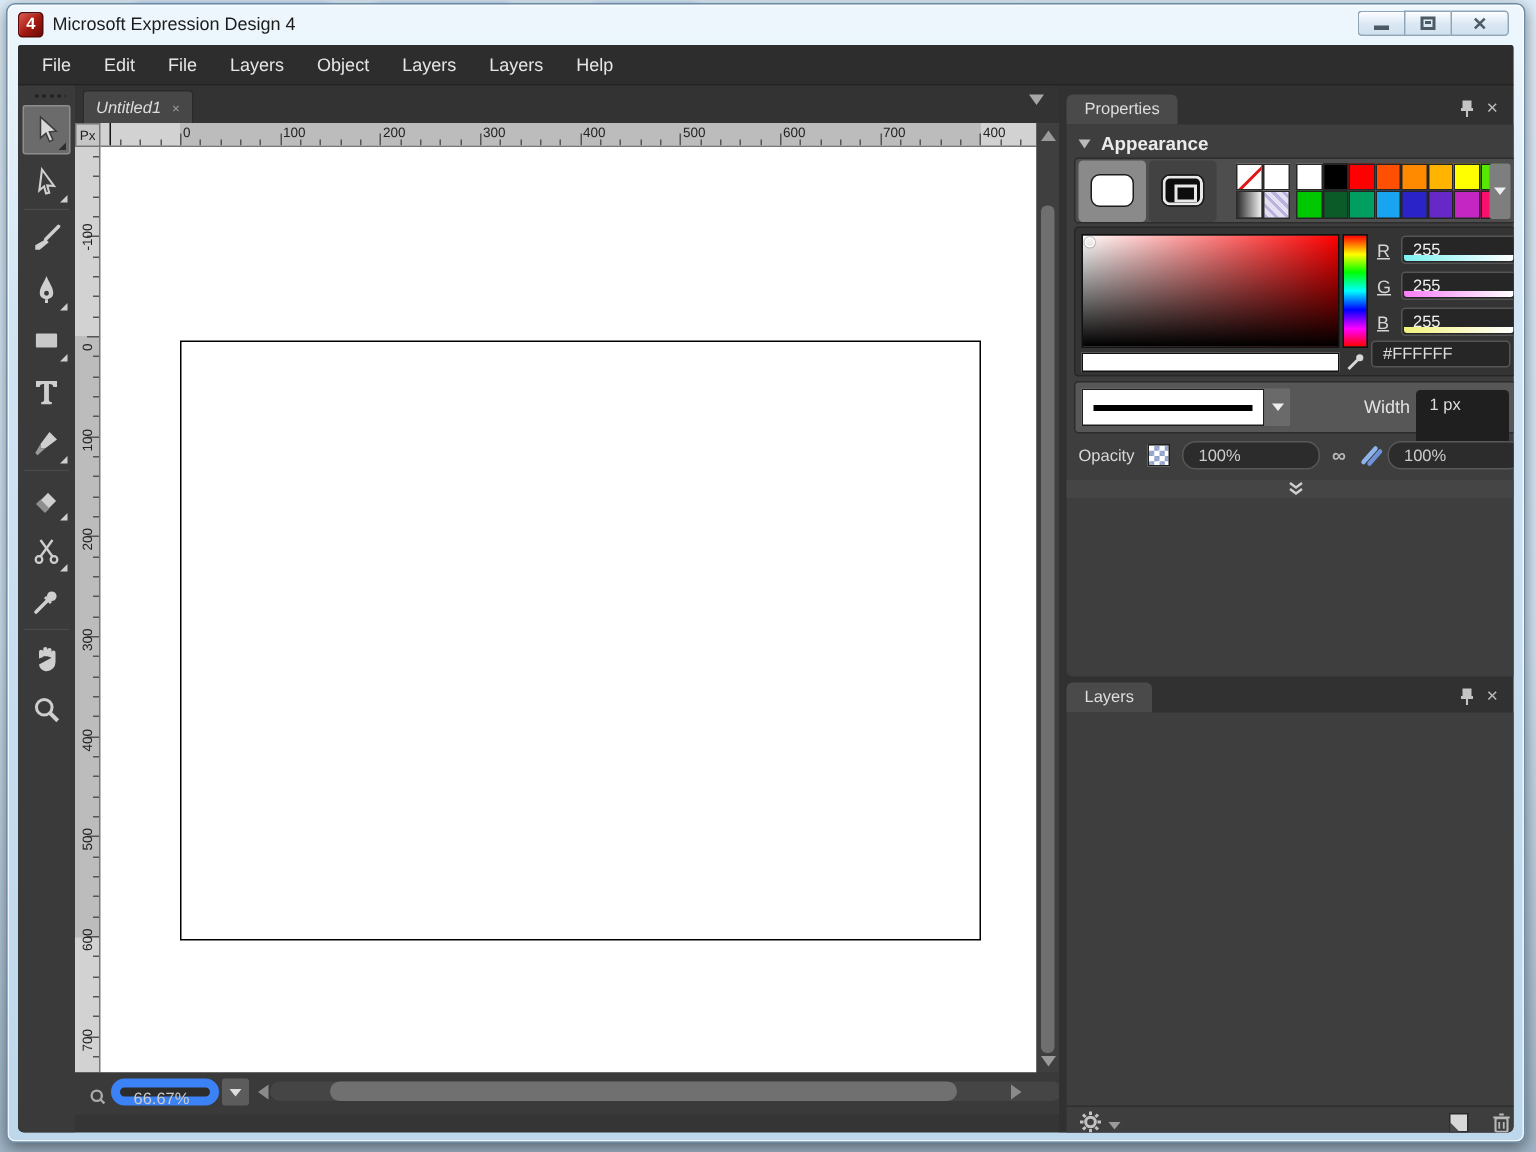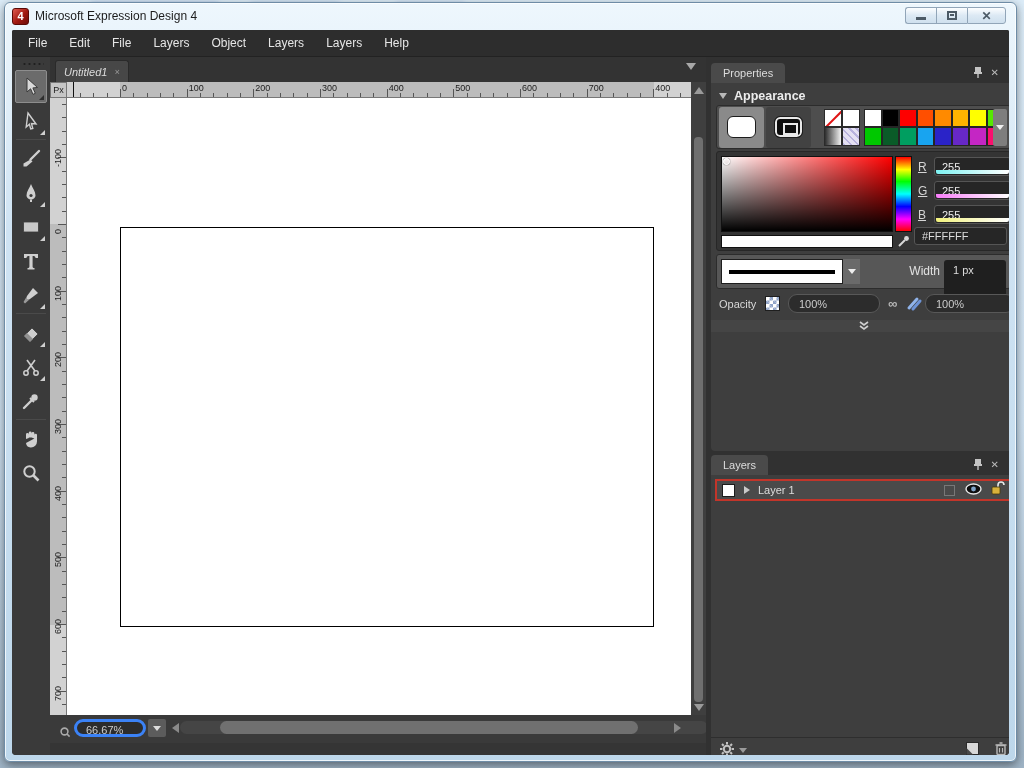--- a/index.html
+++ b/index.html
@@ -84,21 +84,21 @@
   .vsb .thumb { position:absolute; left:3px; top:55px; width:9px; height:565px; background:#6f6f6f; border-radius:4px; }
   .arr { position:absolute; width:0; height:0; }
   .arr.up    { border-left:5px solid transparent; border-right:5px solid transparent; border-bottom:7px solid #9a9a9a; }
   .arr.down  { border-left:5px solid transparent; border-right:5px solid transparent; border-top:7px solid #9a9a9a; }
   .arr.left  { border-top:5px solid transparent; border-bottom:5px solid transparent; border-right:7px solid #8a8a8a; }
   .arr.right { border-top:5px solid transparent; border-bottom:5px solid transparent; border-left:7px solid #8a8a8a; }
 
   .statusbar { position:absolute; left:38px; top:685px; width:656px; height:28px; background:#3a3a3a; }
   .zoom-dot { position:absolute; left:10px; top:9px; }
   .zoom-field { position:absolute; left:24px; top:4px; width:72px; height:18px; background:#2c2c2c;
-    border:3px solid #3b82f6; border-radius:9px; color:#ccc; font-size:11px; padding:2px 0 0 9px; }
+    border:6px solid #3b82f6; border-radius:9px; color:#ccc; font-size:11px; padding:2px 0 0 9px; }
   .zoom-drop { position:absolute; left:98px; top:4px; width:18px; height:18px; background:#5c5c5c;
     border-radius:2px; display:flex; align-items:center; justify-content:center; }
   .zoom-drop::after { content:""; width:0; height:0; border-left:4px solid transparent;
     border-right:4px solid transparent; border-top:5px solid #ddd; }
   .hsb-track { position:absolute; left:130px; top:6px; width:528px; height:13px; background:#454545; border-radius:7px; }
   .hsb-thumb { position:absolute; left:40px; top:0; width:418px; height:13px; background:#707070; border-radius:7px; }
 
   
   .rightbg { position:absolute; left:694px; top:27px; right:0; bottom:0; background:#313131; }
   .panel-tab { position:absolute; height:20px; padding:0 12px; background:#4a4a4a;
@@ -595,38 +595,20 @@
         <span>
             <svg width="10" height="12" viewBox="0 0 10 12">
               <rect x="2" y="1" width="6" height="5" fill="#c4c4c4"></rect>
               <rect x="1" y="6" width="8" height="2" fill="#c4c4c4"></rect>
               <rect x="4.3" y="8" width="1.4" height="4" fill="#c4c4c4"></rect>
             </svg>
           </span>
         <span class="panel-x">✕</span>
       </div>
       <div class="panel-body" style="left:5px;top:418px;width:305px;height:288px;">
-        <div class="layer-row">
-          <div class="layer-swatch"></div>
-          <div class="layer-tri"></div>
-          <span class="layer-name">Layer 1</span>
-          <div class="layer-check"></div>
-          <span style="margin-right:8px;">
-            <svg width="17" height="12" viewBox="0 0 17 12">
-                <ellipse cx="8.5" cy="6" rx="7.5" ry="5" fill="#0d0d0d" stroke="#e8e8e8" stroke-width="1.4"></ellipse>
-                <circle cx="8.5" cy="6" r="2.4" fill="#7fa3c8"></circle>
-              </svg>
-          </span>
-          <span style="margin-right:5px;">
-            <svg width="15" height="14" viewBox="0 0 15 14">
-                <path d="M8 6 V4 a3 3 0 0 1 6 0" fill="none" stroke="#e8e8e8" stroke-width="1.6"></path>
-                <rect x="2" y="6" width="8" height="7" rx="1" fill="#d9b13b" stroke="#4a3a08" stroke-width="0.8"></rect>
-              </svg>
-          </span>
-        </div>
         <div class="layers-foot">
           <span>
             <svg width="16" height="16" viewBox="0 0 16 16">
                 <circle cx="8" cy="8" r="3.2" fill="none" stroke="#c2c2c2" stroke-width="2"></circle>
                 <g stroke="#c2c2c2" stroke-width="2">
                   <line x1="8" y1="1" x2="8" y2="3.4"></line>
                   <line x1="8" y1="12.6" x2="8" y2="15"></line>
                   <line x1="1" y1="8" x2="3.4" y2="8"></line>
                   <line x1="12.6" y1="8" x2="15" y2="8"></line>
                   <line x1="3" y1="3" x2="4.7" y2="4.7"></line>

